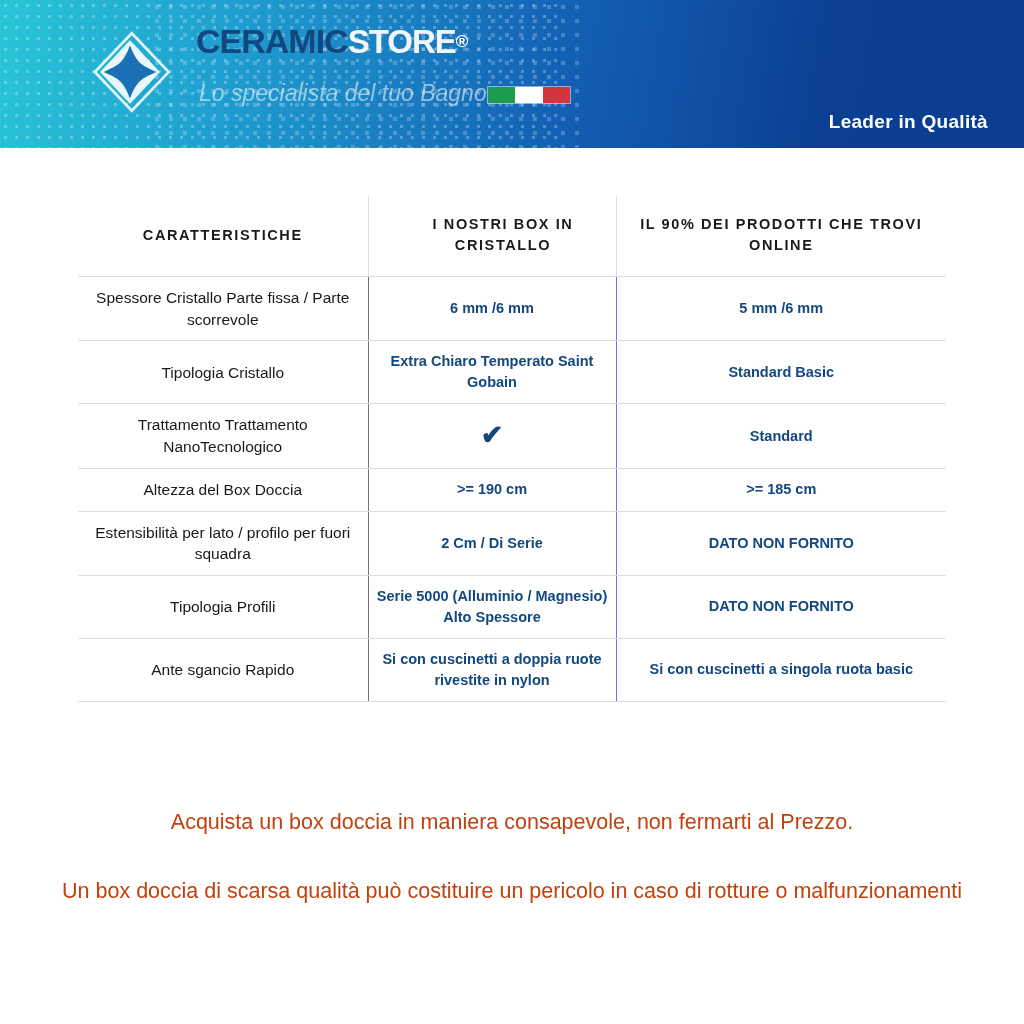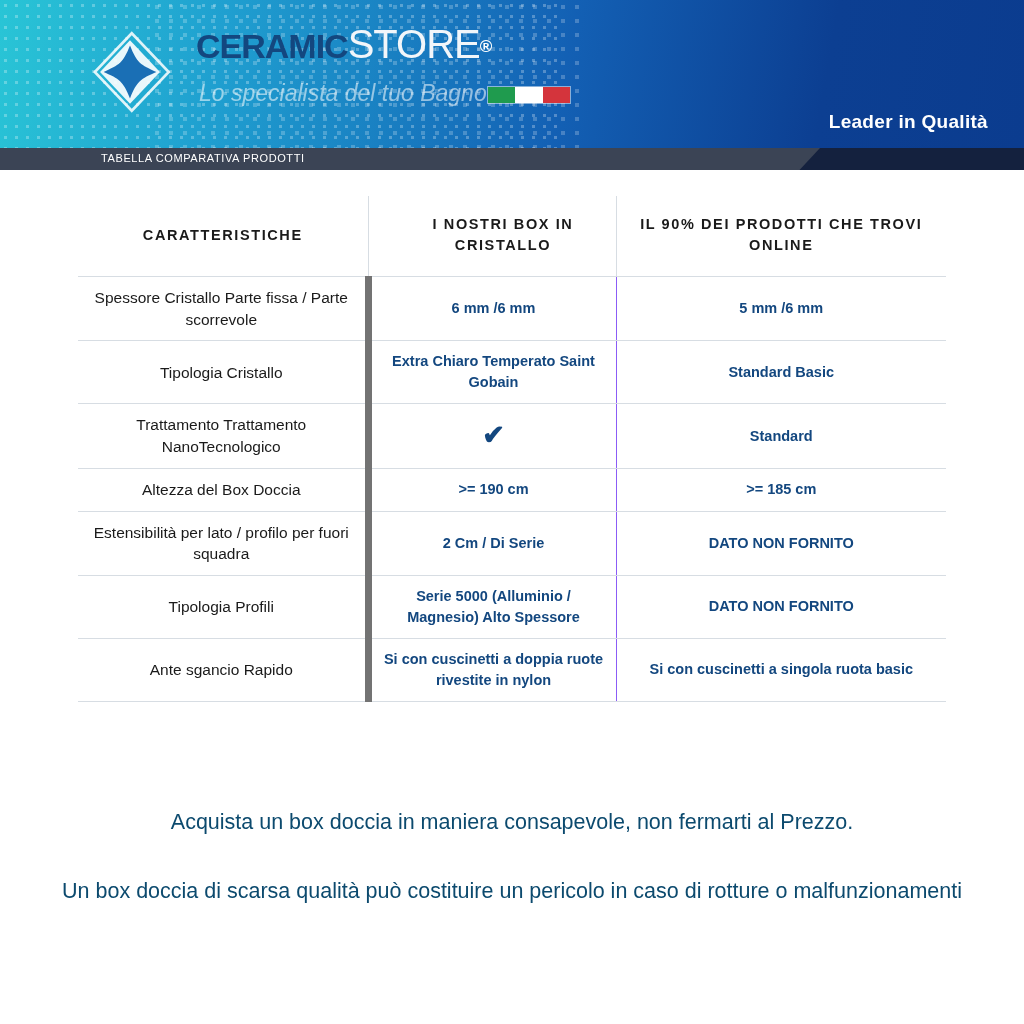--- a/index.html
+++ b/index.html
@@ -49,22 +49,22 @@
     line-height: 1;
     white-space: nowrap;
   }
   .brand .b1 {
     font-size: 34px;
     font-weight: bold;
     letter-spacing: -1px;
     color: #13477f;
   }
   .brand .b2 {
-    font-size: 40px;
-    font-weight: normal;
+    font-size: 33px;
+    font-weight: bold;
     letter-spacing: -1px;
     color: #f2f6fa;
   }
   .brand .reg {
     font-size: 17px;
     vertical-align: super;
     color: #ffffff;
     font-weight: bold;
   }
   .tagline {
@@ -146,21 +146,21 @@
     color: #1a1a1a;
     padding-top: 18px;
     padding-bottom: 20px;
     line-height: 1.45;
   }
   table.cmp tbody td.feat {
     font-size: 15.5px;
     font-weight: normal;
     color: #1a1a1a;
     line-height: 1.4;
-    border-right: 7px solid #737373;
+    border-right: 1px solid #737373;
   }
   table.cmp thead th.hfeat { border-right: 1px solid #d7dde3; }
   table.cmp thead th.hcol1 { border-right: 1px solid #d7dde3; color:#1a1a1a;padding-left:30px; }
   table.cmp tbody td.val {
     font-size: 14.5px;
     font-weight: bold;
     color: #13477f;
     line-height: 1.45;
   }
   table.cmp tbody td.val.ours { border-right: 1px solid #8b5cf6; }
@@ -174,21 +174,21 @@
   }
 
   
   .footer {
     position: absolute;
     left: 50%;
     transform: translateX(-50%);
     top: 806px;
     width: 900px;
     text-align: center;
-    color: #0c4a6e;
+    color: #c2410c;
   }
   .footer .l1 {
     font-size: 21.5px;
     line-height: 1.5;
   }
   .footer .l2 {
     margin-top: 37px;
     font-size: 21.5px;
     line-height: 1.55;
   }
@@ -216,24 +216,20 @@
 
     <div class="flag">
       <i class="g"></i>
         <i class="w"></i>
         <i class="r"></i>
     </div>
 
     <div class="leader">Leader in Qualità</div>
   </div>
 
-  <div class="ribbon-bar">
-    <div class="ribbon-tab"></div>
-    <div class="ribbon-text">TABELLA COMPARATIVA PRODOTTI</div>
-  </div>
 
   <div class="table-wrap">
     <table class="cmp">
       <colgroup>
           <col class="c0">
           <col class="c1">
           <col class="c2">
         </colgroup>
       <thead>
         <tr>

